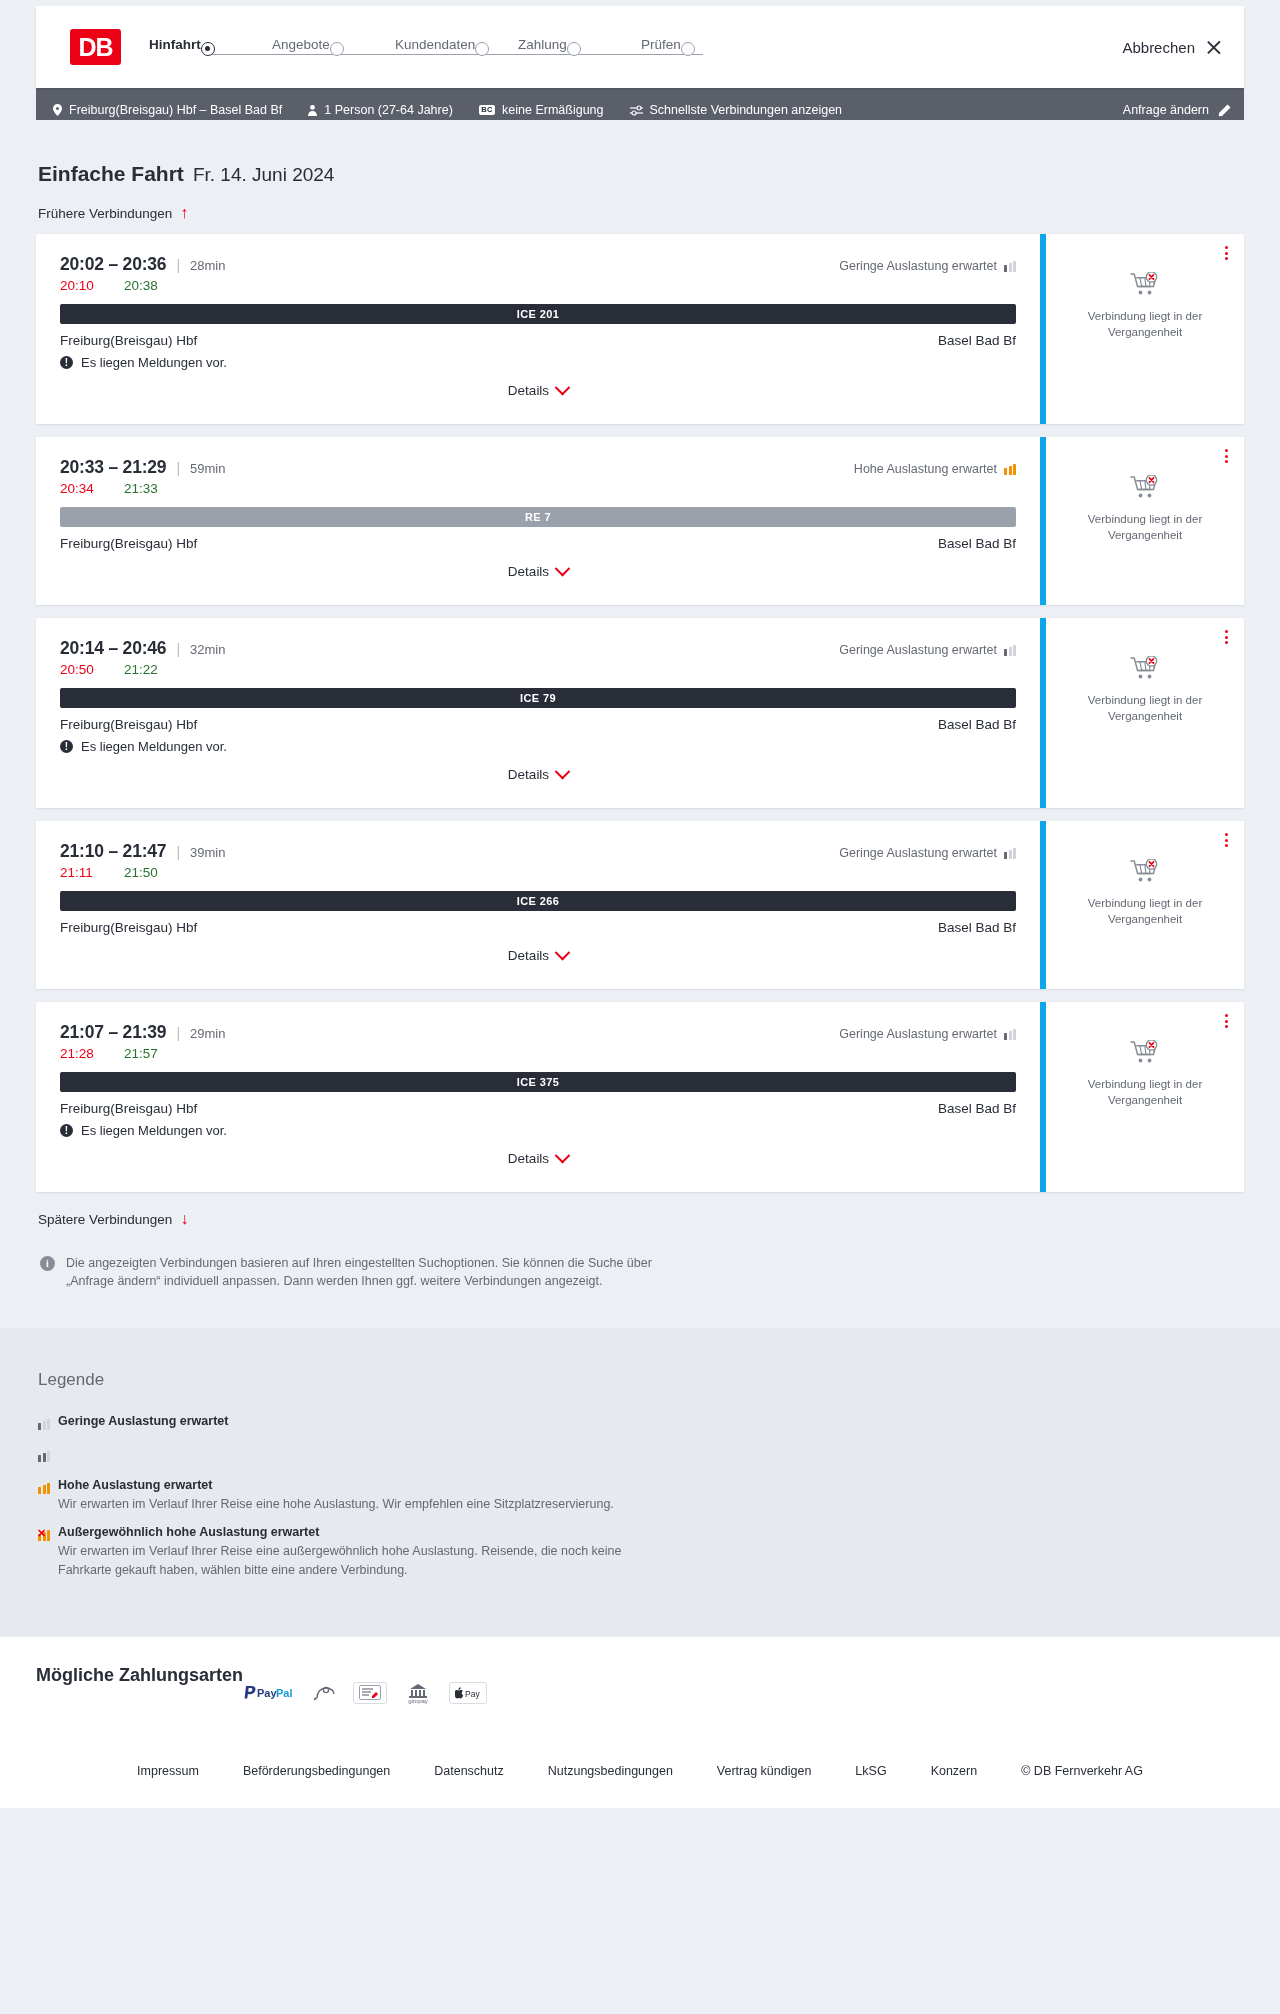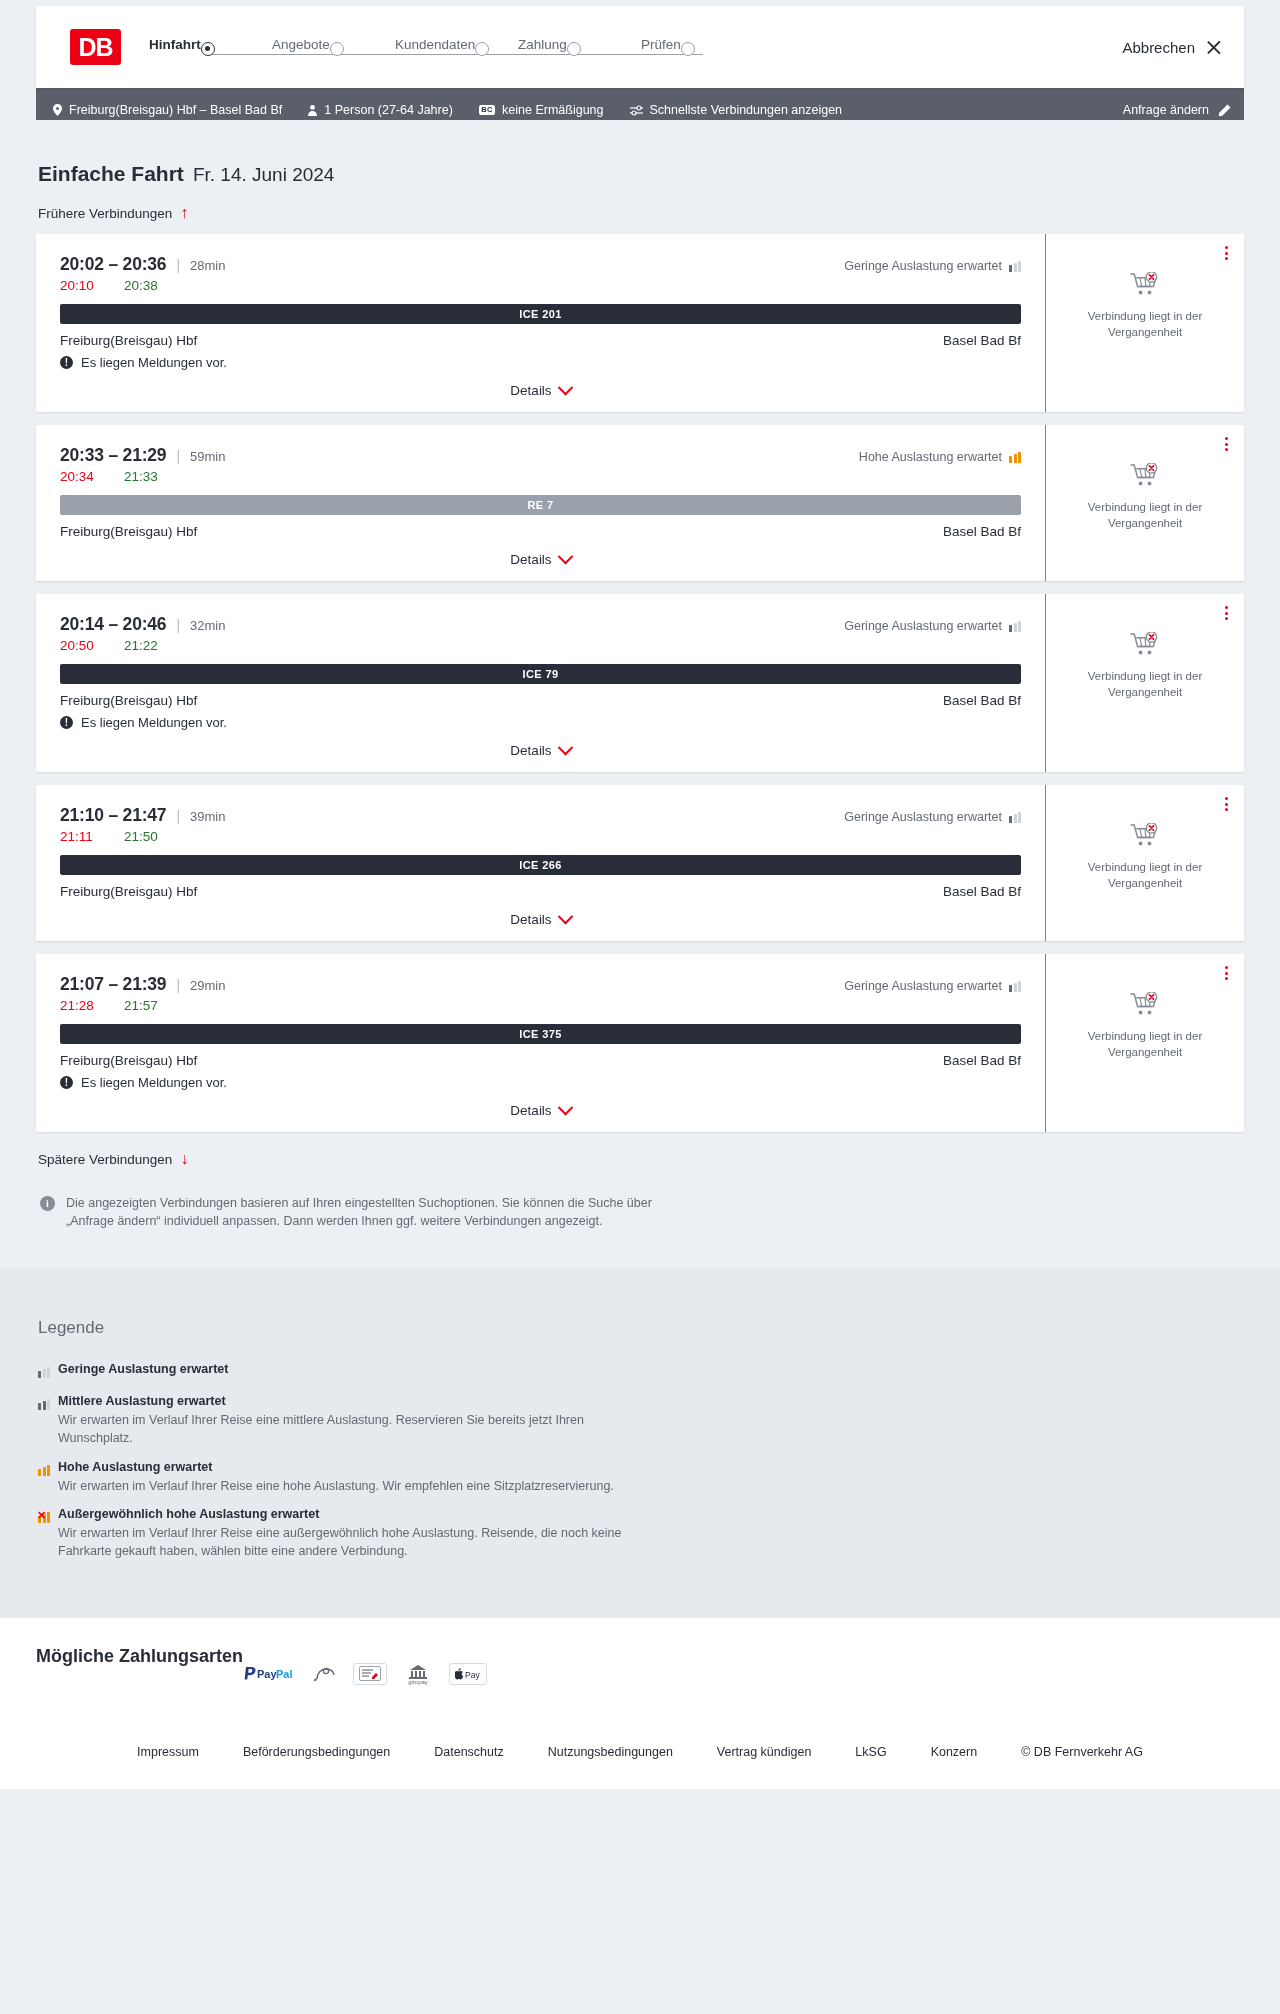--- a/index.html
+++ b/index.html
@@ -167,22 +167,22 @@
   
   .card {
     display: flex;
     background: #fff;
     margin-bottom: 13px;
     box-shadow: 0 1px 2px rgba(0,0,0,.09);
     border-radius: 1px;
   }
   .card-left {
     flex: 1;
-    padding: 20px 24px 14px 24px;
-    border-right: 1px solid #0ea5e9;
+    padding: 20px 24px 26px 24px;
+    border-right: 6px solid #0ea5e9;
   }
   .card-right {
     width: 198px;
     flex: none;
     padding: 12px 14px 14px 14px;
     position: relative;
     display: flex; flex-direction: column;
     align-items: center;
   }
 
@@ -289,21 +289,21 @@
     flex: none; margin-top: 2px;
     font-family: "Liberation Serif", serif;
   }
   .hint-text { font-size: 12.5px; color: #646973; line-height: 1.45; }
 
   
   .legend-section {
     background: #e6e9ee;
     padding: 38px 0 46px 0;
   }
-  .legend-inner { width: 1208px; margin: 12px auto; padding-left: 2px; }
+  .legend-inner { width: 1208px; margin: 4px auto; padding-left: 2px; }
   .legend-title { font-size: 17px; color: #646973; margin-bottom: 24px; }
   .legend-item { margin-bottom: 12px; display: flex; gap: 0; }
   .legend-item .lg-icon { width: 20px; flex: none; padding-top: 2px; }
   .legend-head { font-size: 12.5px; font-weight: bold; color: #282d37; }
   .legend-desc { font-size: 12.5px; color: #646973; line-height: 1.45; margin-top: 3px; max-width: 600px; }
 
   
   .footer {
     background: #ffffff;
     padding: 28px 0 0 0;
@@ -763,24 +763,20 @@
             <div>
               <div class="legend-head">Geringe Auslastung erwartet</div>
             </div>
           </div>
           <div class="legend-item">
             <div class="lg-icon"><span class="occ">
                 <b class="b1 on"></b>
                 <b class="b2 on"></b>
                 <b class="b3 off"></b>
               </span></div>
-            <div>
-              <div class="legend-head">Mittlere Auslastung erwartet</div>
-              <div class="legend-desc">Wir erwarten im Verlauf Ihrer Reise eine mittlere Auslastung. Reservieren Sie bereits jetzt Ihren Wunschplatz.</div>
-            </div>
           </div>
           <div class="legend-item">
             <div class="lg-icon"><span class="occ high">
                 <b class="b1 on"></b>
                 <b class="b2 on"></b>
                 <b class="b3 on"></b>
               </span></div>
             <div>
               <div class="legend-head">Hohe Auslastung erwartet</div>
               <div class="legend-desc">Wir erwarten im Verlauf Ihrer Reise eine hohe Auslastung. Wir empfehlen eine Sitzplatzreservierung.</div>

